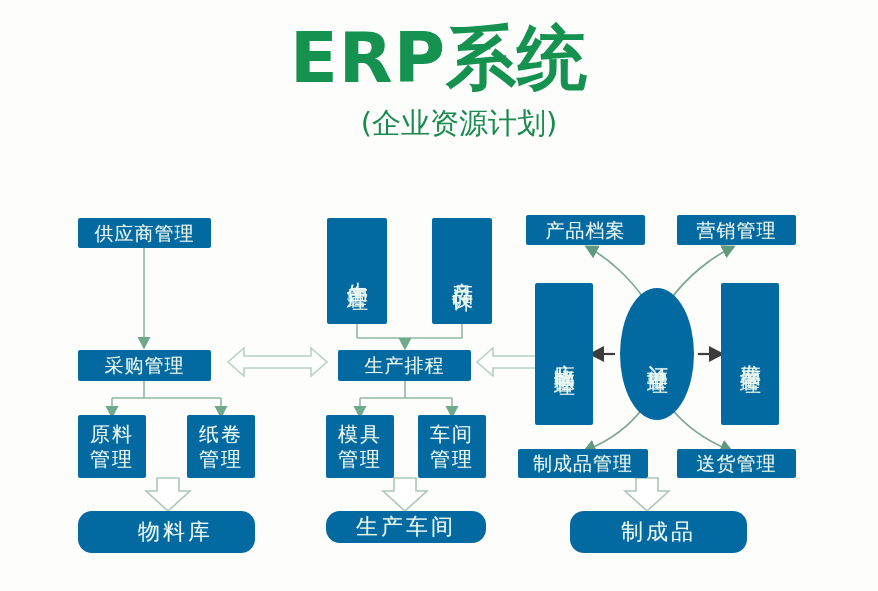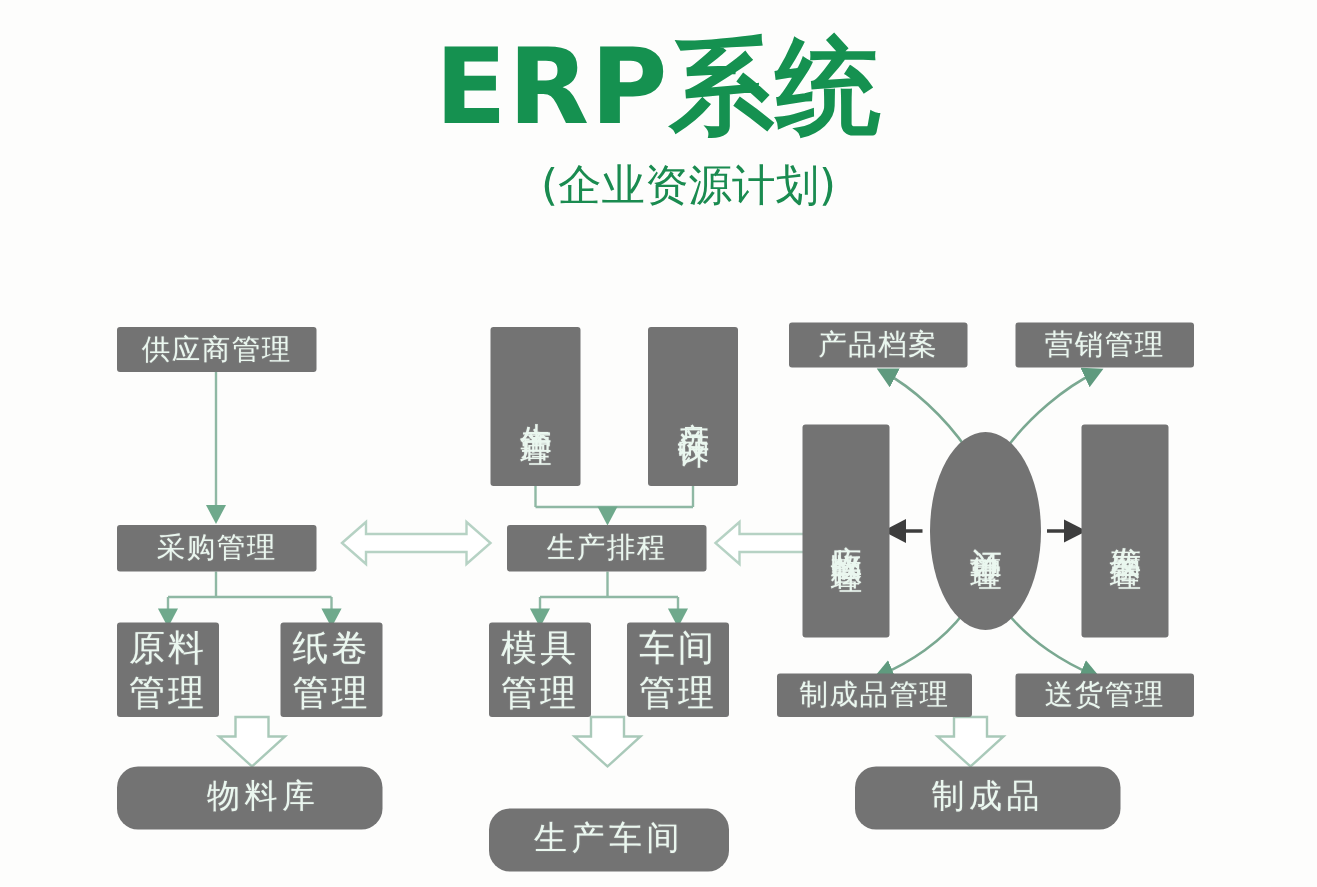--- a/index.html
+++ b/index.html
@@ -55,21 +55,21 @@
     font-size: 29px;
     color: #1a8b50;
     line-height: 1.1;
     white-space: nowrap;
   }
 
   
   .node {
     position: absolute;
     box-sizing: border-box;
-    background: #737373;
+    background: #0369a1;
     color: #eaf7ef;
     display: flex;
     align-items: center;
     justify-content: center;
     text-align: center;
     font-family: "DejaVu Sans", "Liberation Sans", sans-serif;
     letter-spacing: 1px;
     line-height: 1.18;
     text-shadow: 0 0 1px rgba(255,255,255,0.35);
   }
@@ -79,21 +79,21 @@
   }
   .node.vertical {
     writing-mode: vertical-rl;
     text-orientation: upright;
     border-radius: 2px;
     font-size: 21px;
     letter-spacing: 3px;
   }
   .node.stacked {
     border-radius: 2px;
-    font-size: 24px;
+    font-size: 20px;
     letter-spacing: 2px;
     line-height: 1.25;
     white-space: pre-line;
   }
   .node.rounded {
     border-radius: 14px;
     font-size: 22px;
     letter-spacing: 3px;
   }
   .node.ellipse {
@@ -207,21 +207,21 @@
   <div class="node vertical" style="left:432px; top:218px; width:60px; height:106px;">产品设计</div>
 
   <div class="node flat" style="left:338px; top:350px; width:133px; height:31px;">生产排程</div>
 
   <div class="node stacked" style="left:326px; top:415px; width:68px; height:63px;">模具
 管理</div>
 
   <div class="node stacked" style="left:418px; top:415px; width:68px; height:63px;">车间
 管理</div>
 
-  <div class="node rounded" style="left:326px; top:511px; width:160px; height:42px;margin-top:28px;">生产车间</div>
+  <div class="node rounded" style="left:326px; top:511px; width:160px; height:32px;">生产车间</div>
 
   <div class="node flat" style="left:526px; top:215px; width:119px; height:30px;">产品档案</div>
 
   <div class="node flat" style="left:677px; top:215px; width:119px; height:30px;">营销管理</div>
 
   <div class="node vertical" style="left:535px; top:283px; width:58px; height:142px;">应收款管理</div>
 
   <div class="node ellipse" style="left:620px; top:288px; width:74px; height:132px;">订单管理</div>
 
   <div class="node vertical" style="left:721px; top:283px; width:58px; height:142px;">发票管理</div>

